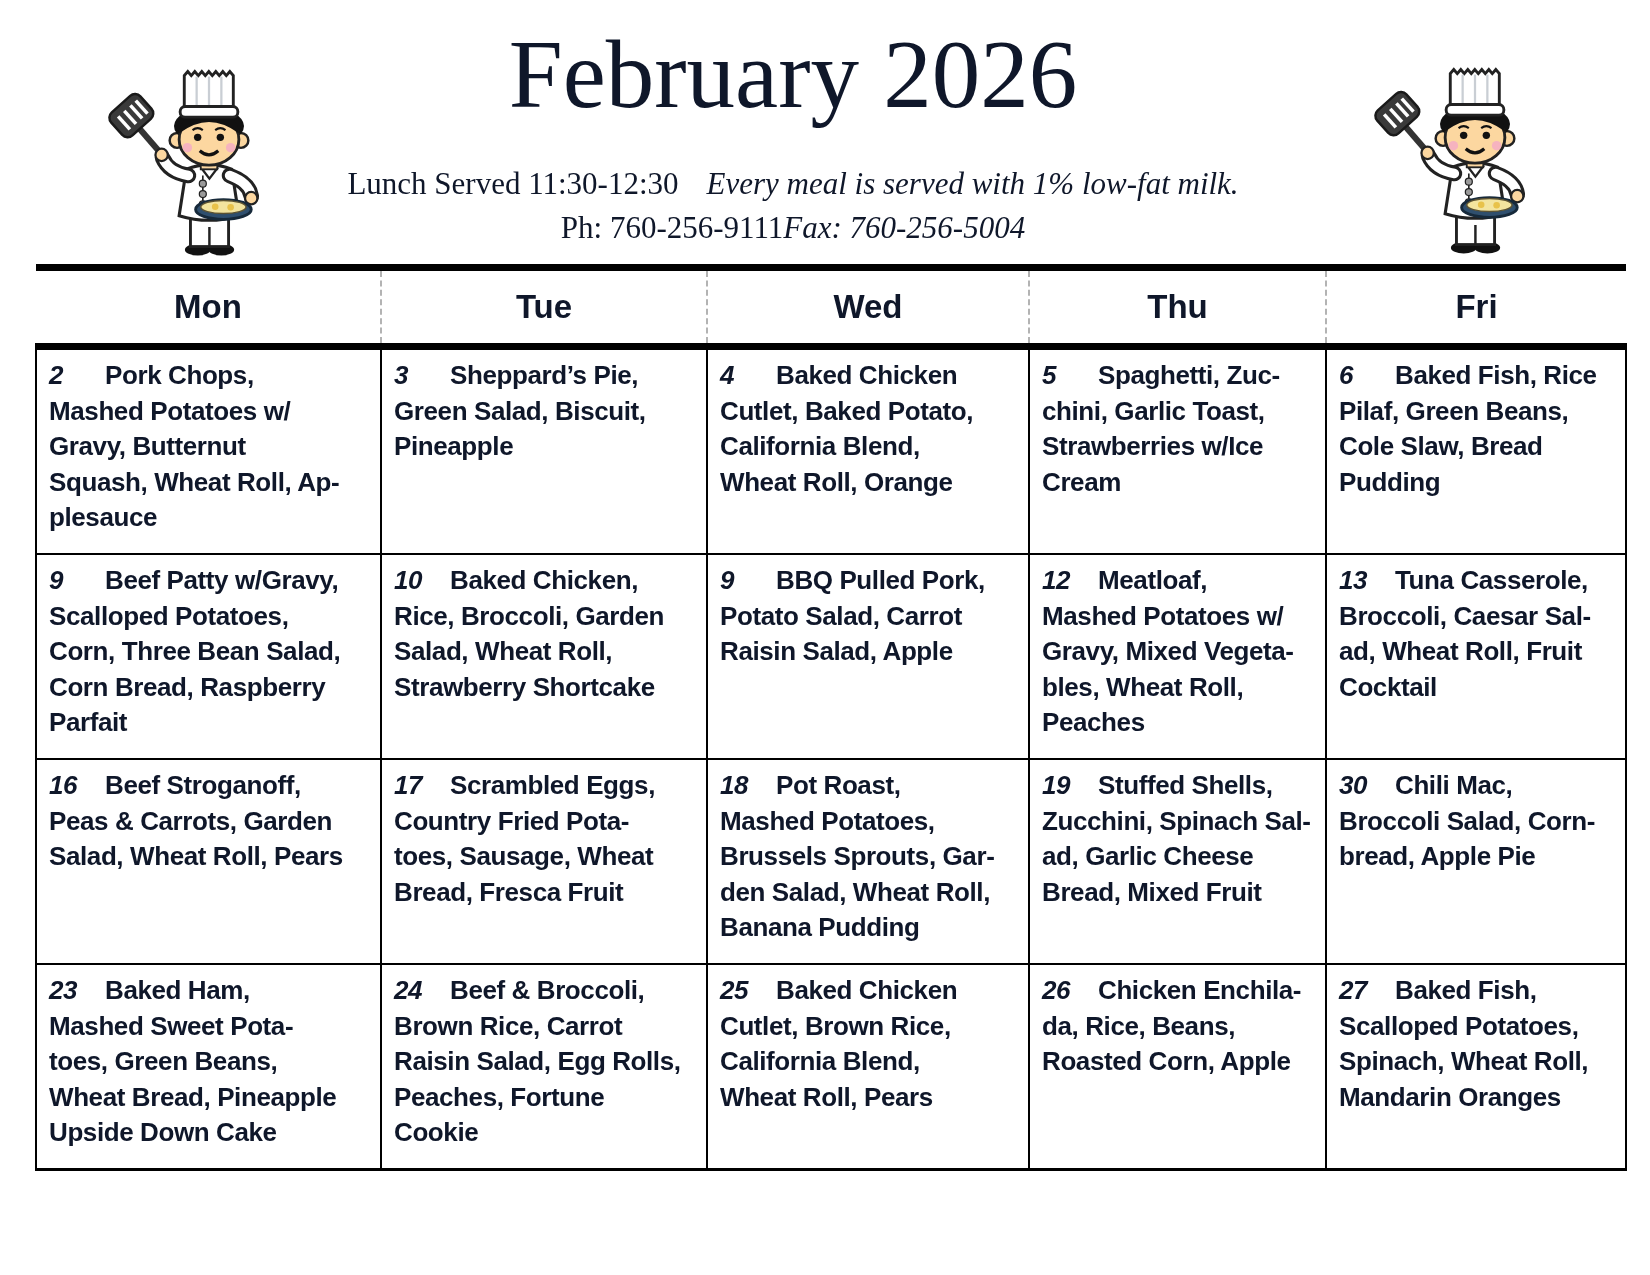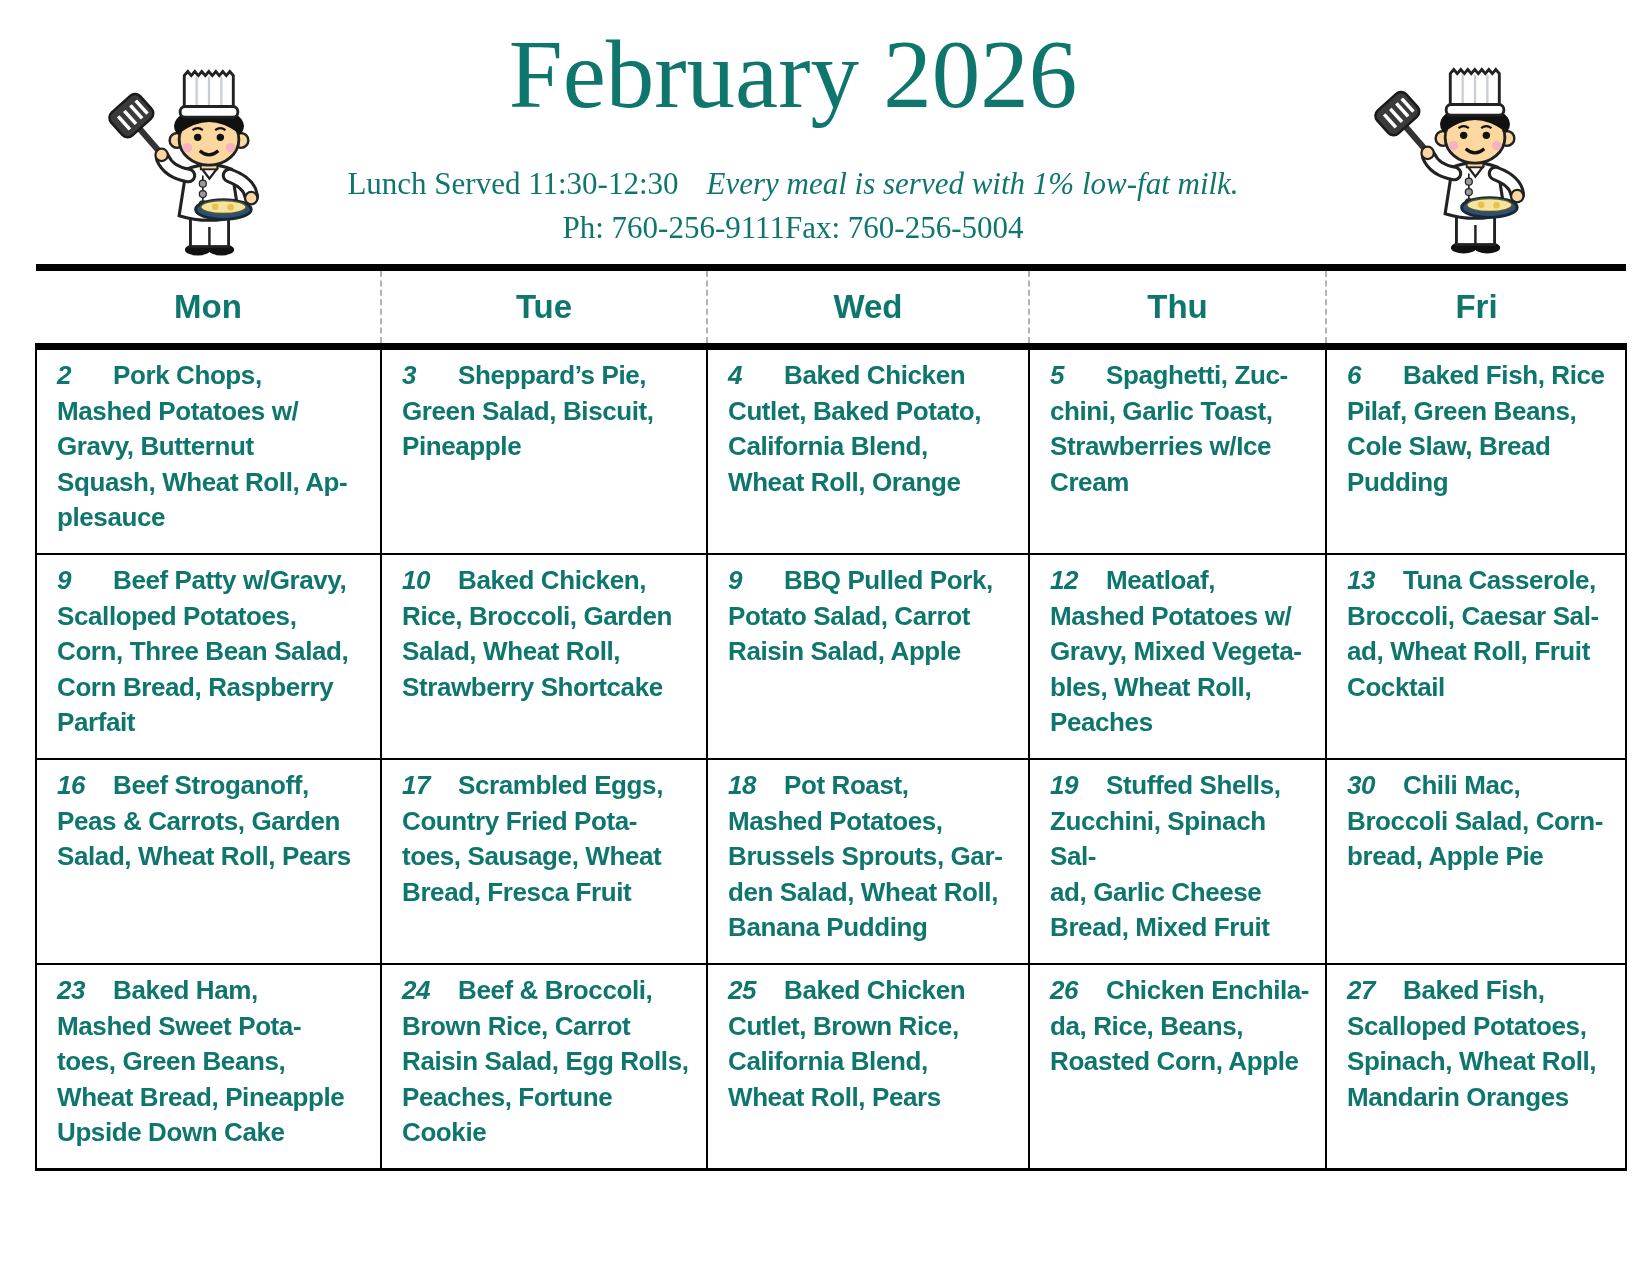--- a/index.html
+++ b/index.html
@@ -1,41 +1,41 @@
 <!DOCTYPE html>
 <html><head>
 <meta charset="utf-8">
 <style>
   html,body{margin:0;padding:0;background:#fff;}
-  .page{position:relative;width:1650px;height:1275px;background:#ffffff;color:#0f766e;
+  .page{position:relative;width:1650px;height:1275px;background:#ffffff;color:#0f172a;
         font-family:"Liberation Sans",sans-serif;overflow:hidden;}
 
   
   .page-title{position:absolute;top:22px;left:0;width:100%;margin:0;text-align:center;
               font-family:"Liberation Serif",serif;font-weight:400;font-size:97px;line-height:1.1;
               transform:translateX(-32px);}
   .subtitle{position:absolute;top:166px;left:0;width:100%;margin:0;text-align:center;
             font-family:"Liberation Serif",serif;font-size:31px;transform:translateX(-32px);}
   .subtitle .milk{font-style:italic;margin-left:28px;}
   .contact{position:absolute;top:210px;left:0;width:100%;margin:0;text-align:center;
            font-family:"Liberation Serif",serif;font-size:31px;transform:translateX(-32px);}
-  .contact .fax{}
+  .contact .fax{font-style:italic;}
   .chef{position:absolute;width:206px;height:206px;}
   .chef-left{left:106px;top:56px;}
   .chef-right{left:1372px;top:54px;}
 
   
   table.cal{position:absolute;top:264px;left:35px;width:1590px;table-layout:fixed;
             border-collapse:collapse;border-top:7px solid #000;border-bottom:3px solid #000;}
   col.c1{width:345px;} col.c2{width:326px;} col.c3{width:322px;} col.c4{width:297px;} col.c5{width:300px;}
   table.cal th{height:70px;font-size:33px;font-weight:700;text-align:center;vertical-align:middle;
                border-bottom:7px solid #000;border-right:2px dashed #b3b3b3;background:#fff;}
   table.cal th:last-child{border-right:none;}
   table.cal td{height:195px;vertical-align:top;border:2px solid #000;
-               padding:8px 8px 0 20px;font-size:26px;line-height:35.5px;font-weight:700;
+               padding:8px 8px 0 12px;font-size:26px;line-height:35.5px;font-weight:700;
                letter-spacing:-0.4px;}
   .daynum{display:inline-block;min-width:56px;font-style:italic;font-weight:700;}
   .menu{white-space:pre-line;}
 
   
   .funding{position:absolute;top:1146px;left:36px;width:1590px;margin:0;
            font-family:"Liberation Serif",serif;font-size:28px;letter-spacing:0.2px;white-space:nowrap;}
 </style>
 </head>
 <body>

